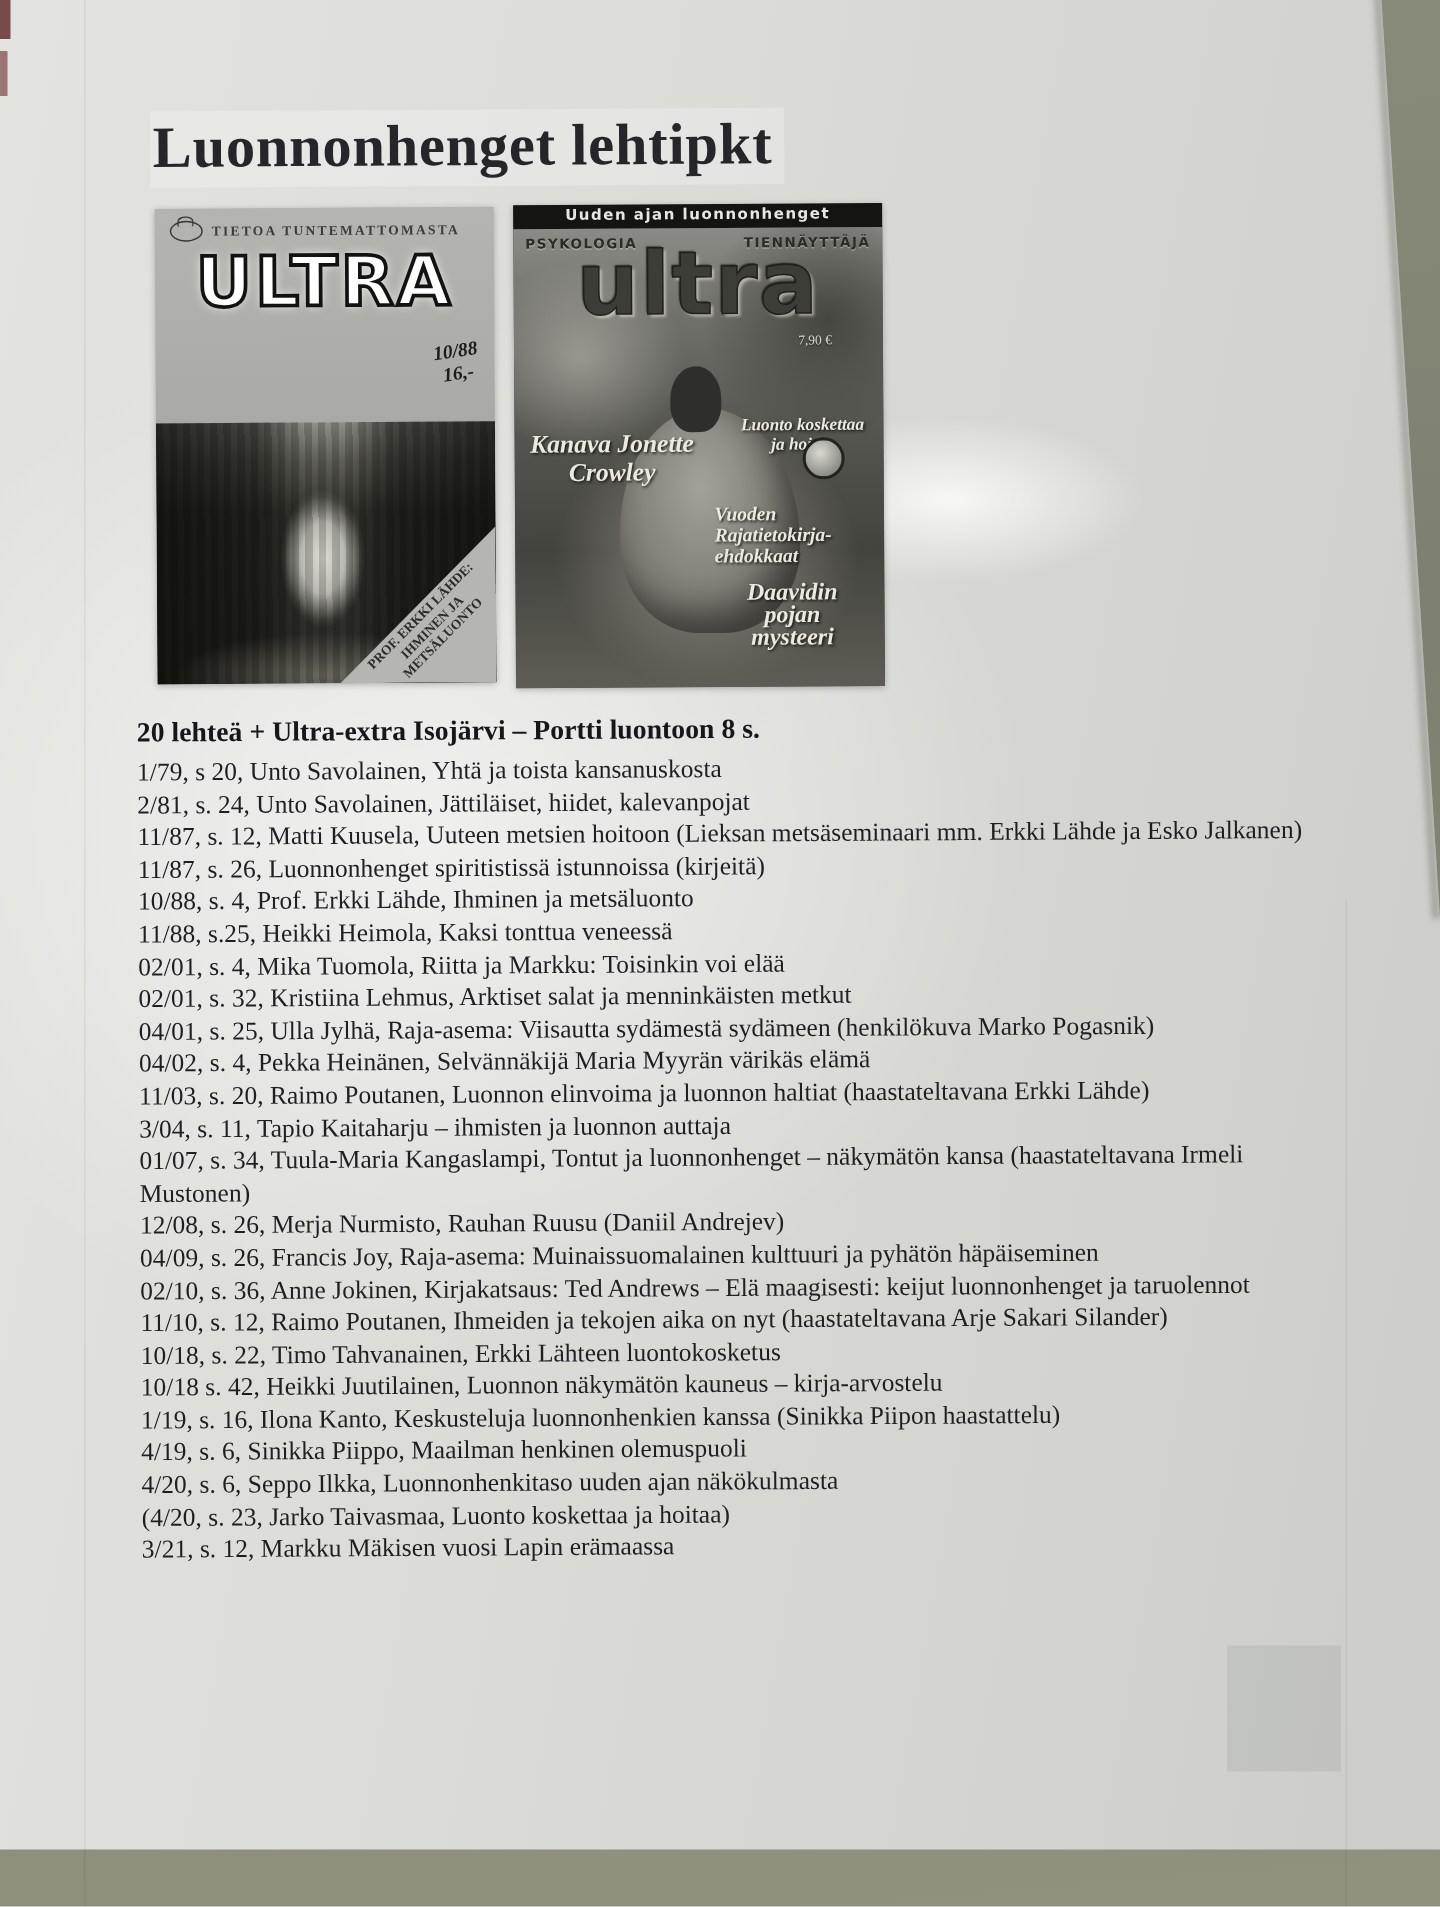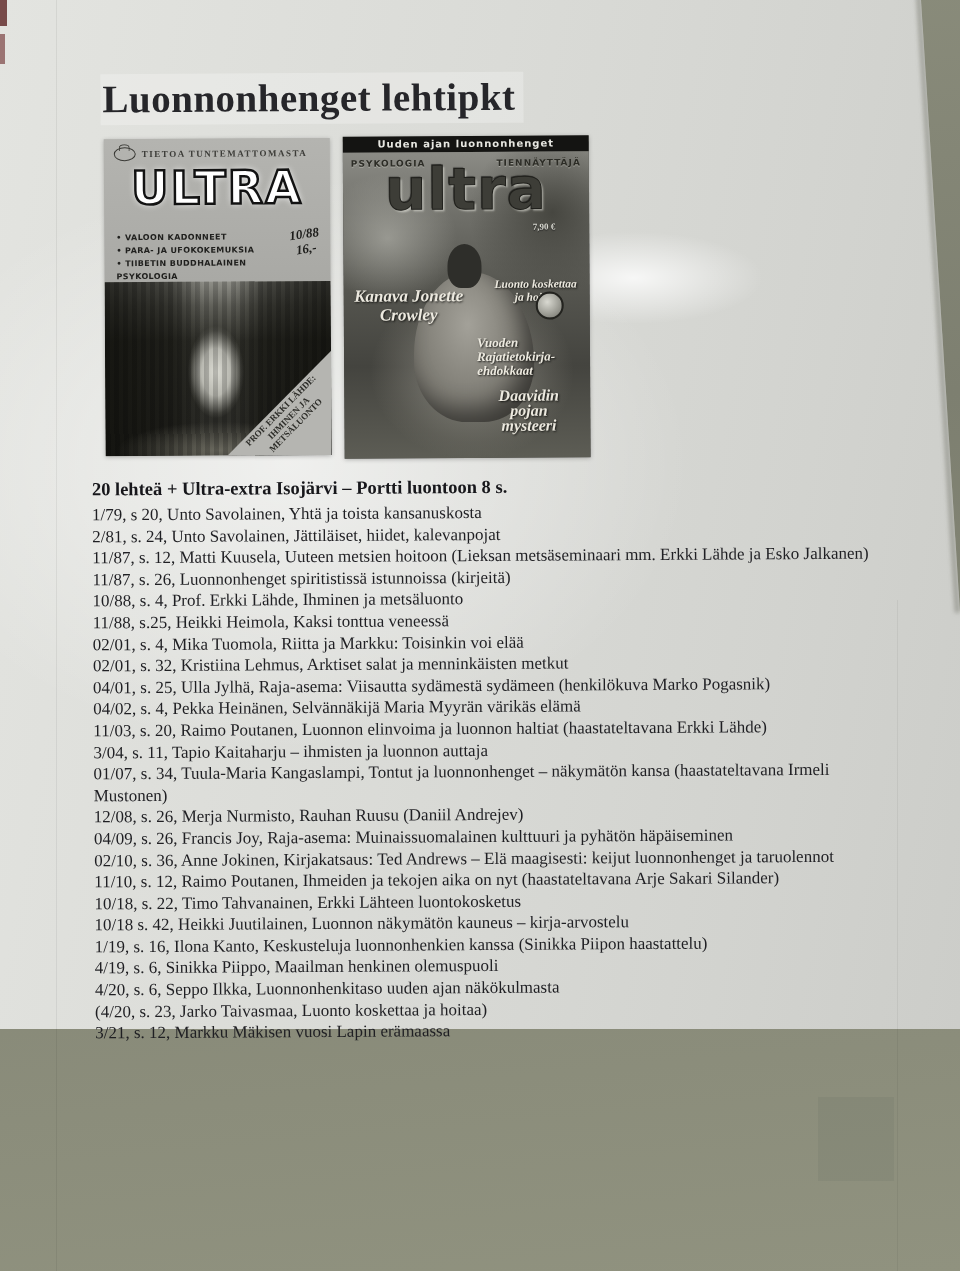--- a/index.html
+++ b/index.html
@@ -1,19 +1,19 @@
 <!DOCTYPE html>
 <html><head>
 <meta charset="utf-8">
 <style>
   html,body{margin:0;padding:0;}
   body{width:960px;height:1271px;overflow:hidden;
        font-family:"Liberation Serif", serif;
        background:linear-gradient(175deg,#8b8d7c 0%,#7d7f70 35%,#90927f 100%);}
-  #scene{position:relative;width:960px;height:1029px;}
+  #scene{position:relative;width:960px;height:1233px;}
 
   
   #paper{position:absolute;inset:0;
          clip-path:polygon(0 0,921px 0,960px 612px,960px 1271px,0 1271px);
          background:
            radial-gradient(ellipse 60% 40% at 30% 45%, rgba(255,255,255,.55), transparent 70%),
            radial-gradient(ellipse 18% 6% at 66% 27%, rgba(255,255,255,.8), transparent 75%),
            linear-gradient(100deg, #e3e4e0 0%, #dadbd7 45%, #d2d3cf 78%, #cccdc9 100%);}
   .edge-shadow{position:absolute;left:916px;top:-6px;width:5px;height:620px;
          background:rgba(70,72,58,.35);transform:rotate(-3.6deg);transform-origin:top left;
@@ -80,21 +80,21 @@
             border-radius:48% 52% 42% 44%/55% 60% 38% 40%;box-shadow:inset -10px -14px 22px rgba(0,0,0,.45);}
   .cr-stone-head{position:absolute;left:104px;top:92px;width:34px;height:44px;background:#2e2e2a;
                  border-radius:50% 50% 40% 40%;}
   .cr-kickers{position:absolute;left:8px;right:8px;top:22px;display:flex;justify-content:space-between;
               font-family:"DejaVu Sans", sans-serif;font-size:9px;font-weight:bold;letter-spacing:1px;
               color:#2c2c26;text-shadow:0 1px 0 rgba(220,220,210,.4);}
   .cr-logo{position:absolute;left:0;right:0;top:24px;text-align:center;
            font-family:"DejaVu Sans", sans-serif;font-weight:900;font-size:58px;letter-spacing:1px;
            color:#3d3d37;-webkit-text-stroke:1px #20201c;
            text-shadow:2px 2px 2px rgba(235,235,225,.55),-1px -1px 1px rgba(0,0,0,.6);line-height:58px;}
-  .cr-price{position:absolute;right:34px;top:86px;font-size:9px;font-weight:bold;color:#d9d9d1;
+  .cr-price{position:absolute;right:34px;top:86px;font-size:9px;font-weight:normal;color:#d9d9d1;
             text-shadow:0 1px 1px #222;}
   .cr-feat{position:absolute;font-style:italic;font-weight:bold;color:#ece9df;
            text-shadow:1px 1px 2px rgba(10,10,8,.85);}
   .f1{left:10px;top:150px;font-size:17px;line-height:19px;width:110px;text-align:center;}
   .f2{right:8px;top:142px;font-size:11.5px;line-height:13px;width:92px;text-align:center;}
   .f3{left:8px;top:288px;font-size:15px;line-height:11px;width:80px;margin-top:41px;}
   .f4{right:8px;top:200px;font-size:13px;line-height:14px;width:105px;text-align:left;}
   .f5{right:14px;top:252px;font-size:16px;line-height:15px;width:95px;text-align:center;}
   .cr-badge{position:absolute;right:26px;top:156px;width:24px;height:24px;border-radius:50%;
             border:2px solid #23231f;background:radial-gradient(circle at 40% 35%, #d9d9d1, #6f6f67);}
@@ -123,26 +123,20 @@
         <div class="cl-masthead">
           <div class="cl-tagrow">
             <span class="ufo"></span>
             <span class="cl-tagline">TIETOA TUNTEMATTOMASTA</span>
           </div>
           <div class="cl-logo">ULTRA</div>
           <div class="cl-issue">
             <span>10/88</span><br>
             <span>16,-</span>
           </div>
-          <div class="cl-bullets">
-
-          <div class="b">VALOON KADONNEET</div>
-              <div class="b">PARA- JA UFOKOKEMUKSIA</div>
-              <div class="b">TIIBETIN BUDDHALAINEN PSYKOLOGIA</div>
-            </div>
         </div>
         <div class="cl-photo">
           <div class="cl-trees"></div>
           <div class="cl-corner"></div>
           <div class="cl-corner-text">PROF. ERKKI LÄHDE: IHMINEN JA METSÄLUONTO</div>
         </div>
       </div>
 
       <div class="cover" id="cover-right">
         <div class="cr-banner">Uuden ajan luonnonhenget</div>

